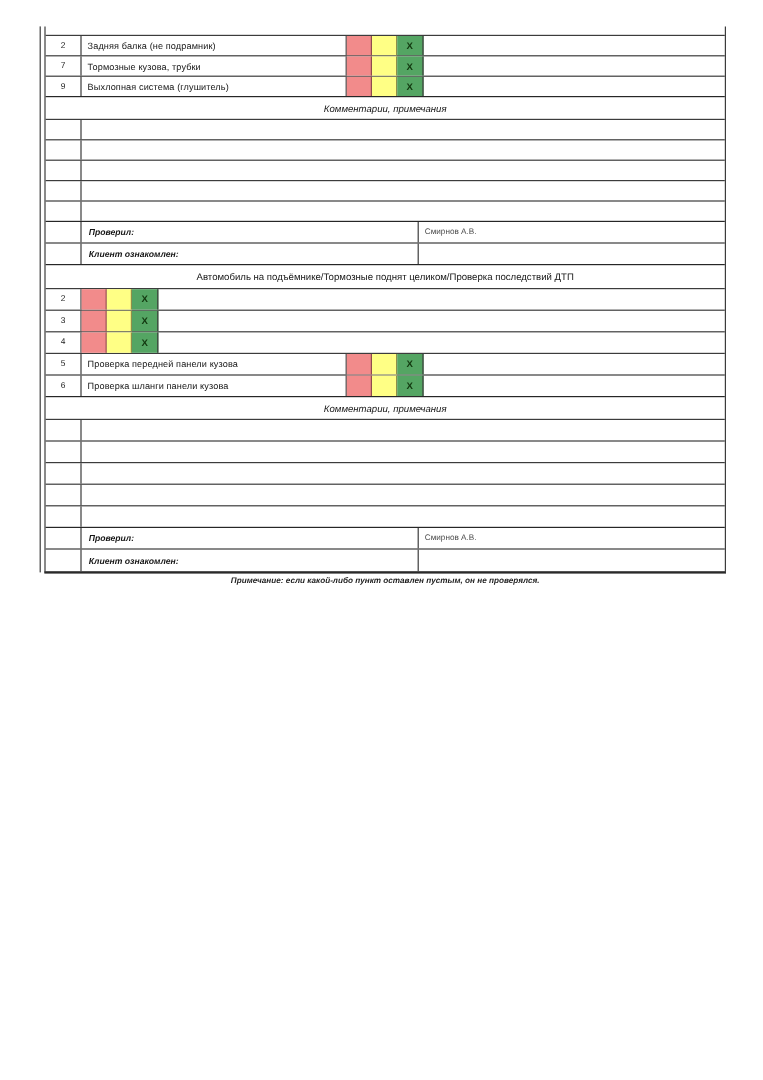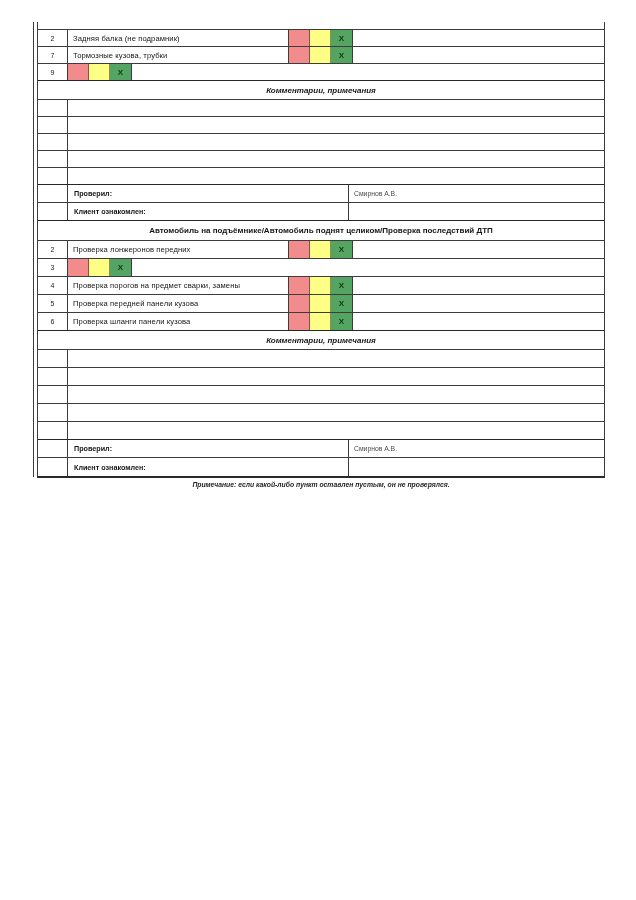--- a/index.html
+++ b/index.html
@@ -23,30 +23,30 @@
 
   .cell { box-sizing:border-box; display:flex; align-items:center; }
   .c-num { width:30px; border-right:1px solid #3c3c3c; justify-content:center; font-size:7px; color:#222; }
   .c-label { width:221px; border-right:1px solid #3c3c3c; padding-left:5px; font-size:7.6px; letter-spacing:0.1px; }
   .c-red   { width:21px; background:var(--red);   border-right:1px solid #8f4d4d; }
   .c-yellow{ width:21px; background:var(--yellow);border-right:1px solid #8f8f4a; }
   .c-green { width:22px; background:var(--green); border-right:1px solid #3c3c3c; justify-content:center;
              font-weight:bold; font-size:8px; color:var(--mark); }
   .c-rest { flex:1; }
 
-  .header-row { justify-content:center; align-items:center; font-weight:bold; font-size:8px; }
+  .header-row { justify-content:center; align-items:center; font-weight:normal; font-size:8px; }
   .comments-header { height:19px; font-style:italic; }
   .section-header { height:20px; }
 
   .comment-row { height:17px; }
   .comment-row.tall { height:18px; }
 
   .sig-row { height:18px; }
   .c-sig-label { width:281px; border-right:1px solid #3c3c3c; padding-left:6px;
-                 font-weight:bold; font-size:7.2px; }
+                 font-weight:bold; font-style:italic; font-size:7.2px; }
   .c-sig-value { flex:1; padding-left:5px; font-size:6.8px; color:#4a4a4a; }
 
   .sep-bottom { border-bottom:1.6px solid #262626; }
 
   .footer-note { position:absolute; left:37px; width:568px; top:481px; text-align:center;
                  font-size:6.8px; font-weight:bold; font-style:italic; color:#1d1d1d; }
 </style>
 </head>
 <body>
 
@@ -71,20 +71,21 @@
       <div class="cell c-label">Тормозные кузова, трубки</div>
       <div class="cell c-red"></div>
       <div class="cell c-yellow"></div>
       <div class="cell c-green">
           <span>X</span>
         </div>
       <div class="cell c-rest"></div>
     </div>
     <div class="row item-row sep-bottom">
       <div class="cell c-num">9</div>
+      <div class="cell c-label">Выхлопная система (глушитель)</div>
       <div class="cell c-red"></div>
       <div class="cell c-yellow"></div>
       <div class="cell c-green">
           <span>X</span>
         </div>
       <div class="cell c-rest"></div>
     </div>
 
     <div class="row header-row comments-header">Комментарии, примечания</div>
 
@@ -113,44 +114,42 @@
       <div class="cell c-num"></div>
       <div class="cell c-sig-label">Проверил:</div>
       <div class="cell c-sig-value">Смирнов А.В.</div>
     </div>
     <div class="row sig-row sep-bottom">
       <div class="cell c-num"></div>
       <div class="cell c-sig-label">Клиент ознакомлен:</div>
       <div class="cell c-sig-value"></div>
     </div>
 
-    <div class="row header-row section-header">Автомобиль на подъёмнике/Автомобиль поднят целиком/Проверка последствий ДТП</div>
+    <div class="row header-row section-header">Автомобиль на подъёмнике/Тормозные поднят целиком/Проверка последствий ДТП</div>
 
     <div class="row item-row tall">
       <div class="cell c-num">2</div>
-      <div class="cell c-label">Проверка лонжеронов передних</div>
       <div class="cell c-red"></div>
       <div class="cell c-yellow"></div>
       <div class="cell c-green">
           <span>X</span>
         </div>
       <div class="cell c-rest"></div>
     </div>
     <div class="row item-row tall">
       <div class="cell c-num">3</div>
       <div class="cell c-red"></div>
       <div class="cell c-yellow"></div>
       <div class="cell c-green">
           <span>X</span>
         </div>
       <div class="cell c-rest"></div>
     </div>
     <div class="row item-row tall">
       <div class="cell c-num">4</div>
-      <div class="cell c-label">Проверка порогов на предмет сварки, замены</div>
       <div class="cell c-red"></div>
       <div class="cell c-yellow"></div>
       <div class="cell c-green">
           <span>X</span>
         </div>
       <div class="cell c-rest"></div>
     </div>
     <div class="row item-row tall">
       <div class="cell c-num">5</div>
       <div class="cell c-label">Проверка передней панели кузова</div>

